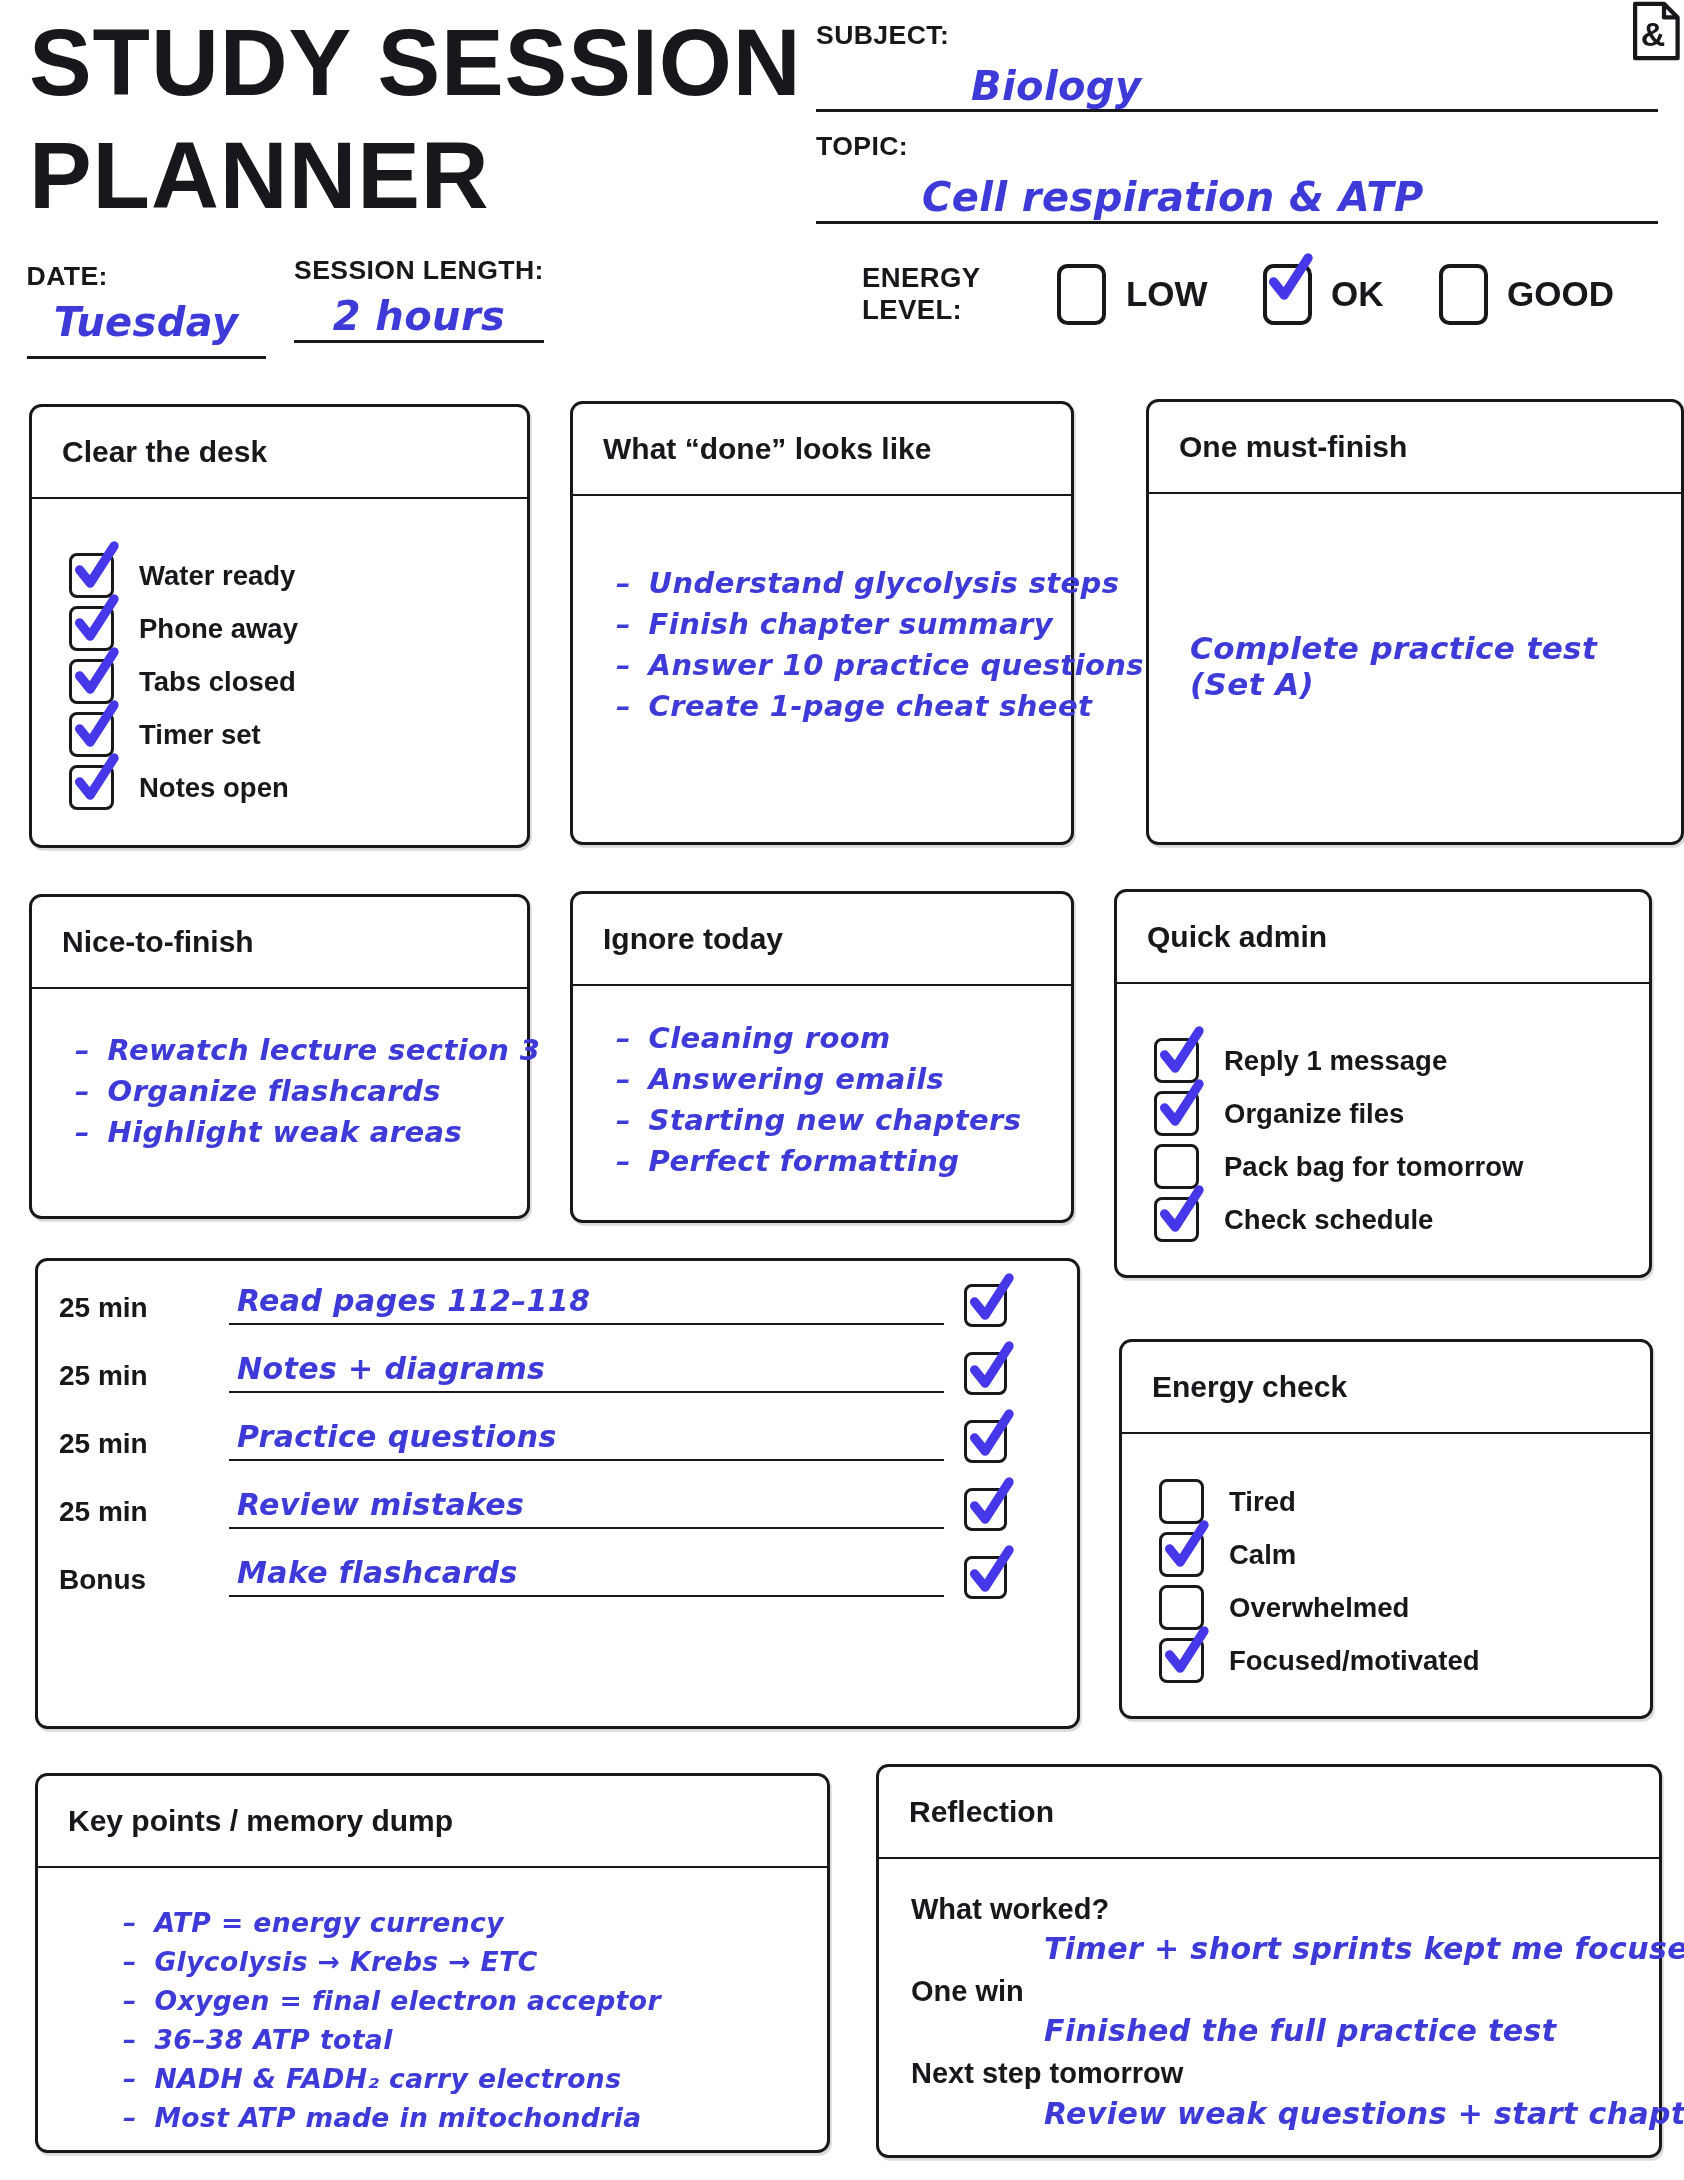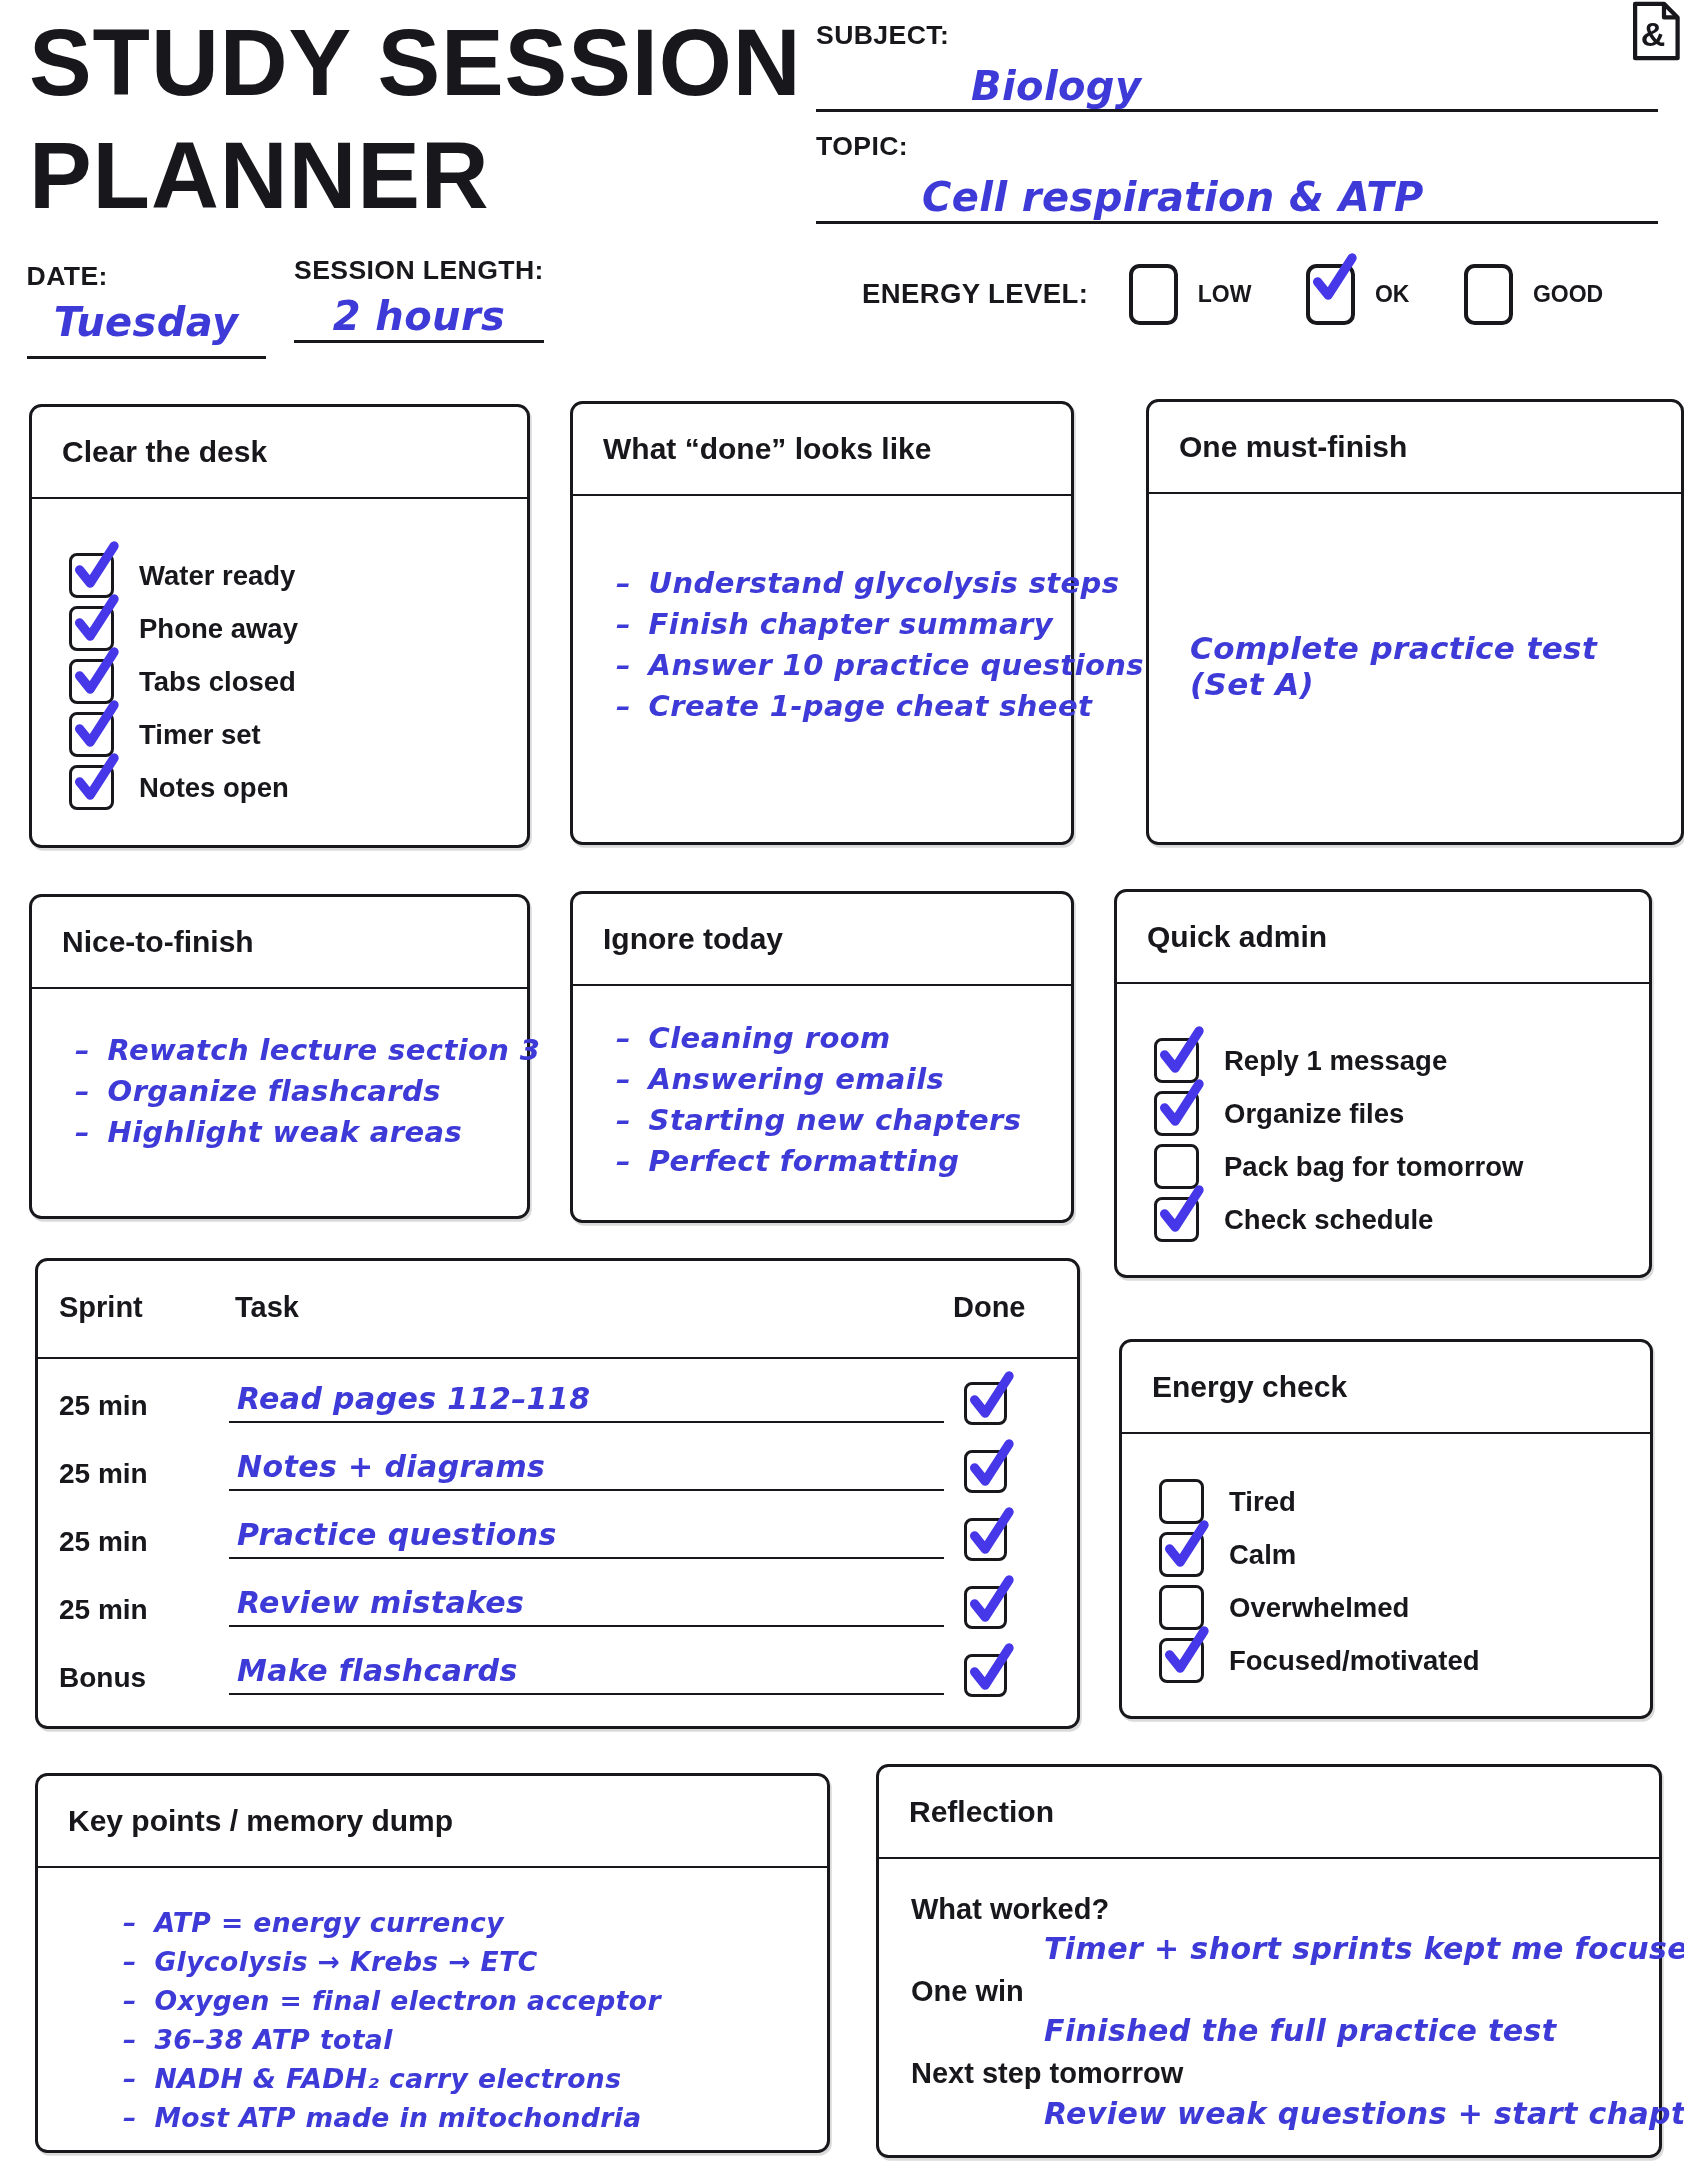--- a/index.html
+++ b/index.html
@@ -38,21 +38,21 @@
   .f-date{left:26.6px;top:261px;width:239px;}
   .f-date .fwrite{height:50px;justify-content:center;padding-bottom:14px;}
   .f-session{left:294px;top:255px;width:250px;}
   .f-session .fwrite{height:50px;justify-content:center;padding-bottom:3.5px;}
   .energy-row{
     position:absolute;left:862px;top:262px;width:807px;height:64px;
     display:flex;align-items:center;
   }
   .energy-row .flabel{font-size:27.5px;margin-right:41px;}
   .energy-opt{display:flex;align-items:center;gap:19.5px;margin-right:55px;}
-  .energy-opt .opt-label{font-size:23px;font-weight:700;}
+  .energy-opt .opt-label{font-size:35px;font-weight:700;}
   
   .cb{
     position:relative;width:39px;height:39px;flex:none;
     border:3.5px solid var(--ink);border-radius:8px;background:#fff;
   }
   .cb.tall{width:41px;height:53px;border-radius:10.6px;border-width:4.4px;}
   .cb .mark{display:none;position:absolute;left:-3.5px;top:-17.7px;width:53px;height:53px;}
   .cb[data-checked="true"] .mark{display:block;}
   .cb .mark path{stroke:var(--check);stroke-width:7;fill:none;stroke-linecap:round;stroke-linejoin:round;}
   
@@ -282,25 +282,20 @@
             <svg class="mark" viewBox="0 0 40 40">
               <path d="M8 24 L16 34 L34 6"></path>
             </svg>
           </span>
         <span class="lbl">Check schedule</span>
       </div>
     </div>
   </div>
 
   <div class="box b-sprint">
-    <div class="sprint-header">
-      <span class="sh-sprint">Sprint</span>
-      <span class="sh-task">Task</span>
-      <span class="sh-done">Done</span>
-    </div>
     <div class="sprint-rows">
       <div class="sprint-row">
         <span class="slabel">25 min</span>
         <span class="task hw">Read pages 112–118</span>
         <span class="tline"></span>
         <span class="cb" data-checked="true">
             <svg class="mark" viewBox="0 0 40 40">
               <path d="M8 24 L16 34 L34 6"></path>
             </svg>
           </span>

